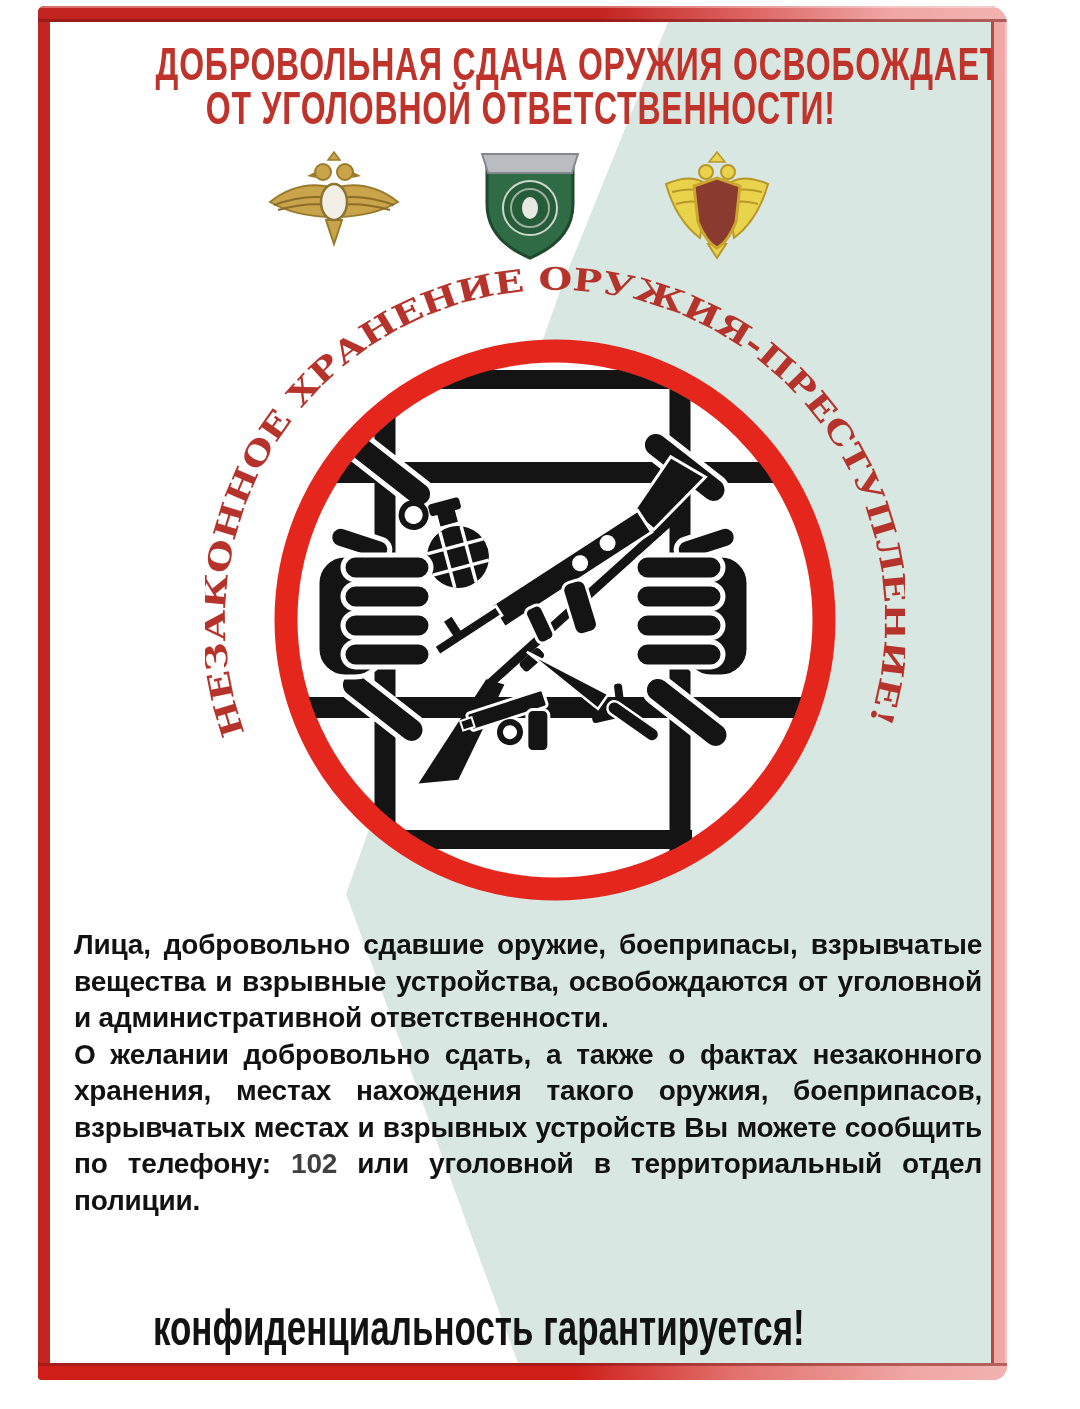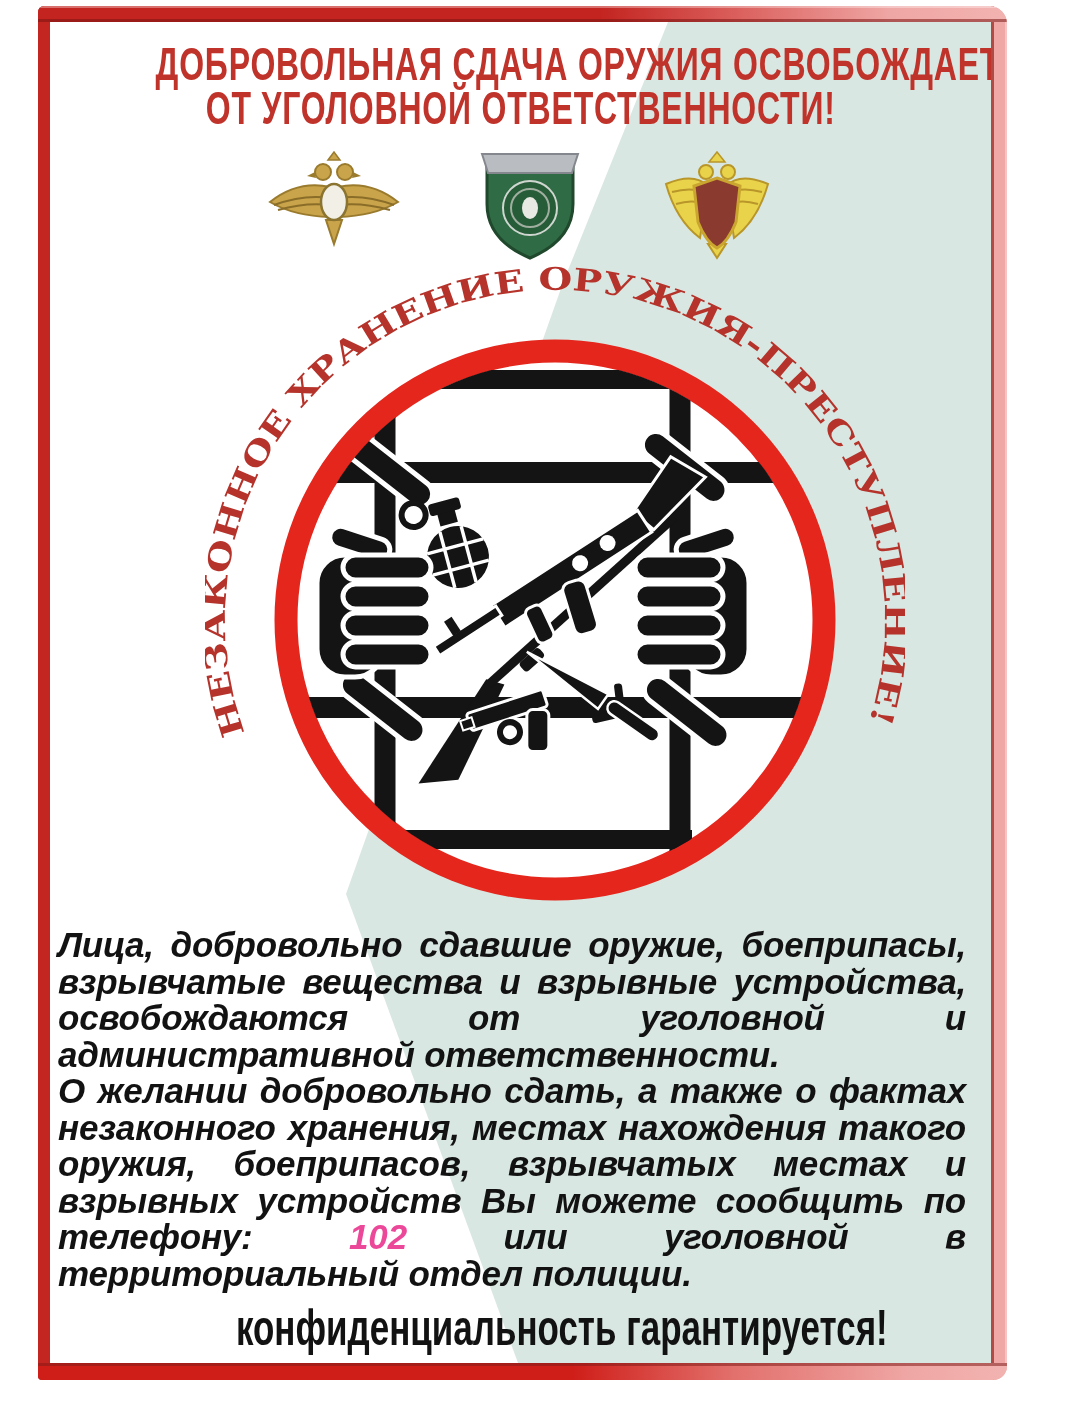--- a/index.html
+++ b/index.html
@@ -41,28 +41,28 @@
     color:#c0332b;font-weight:800;font-size:40px;line-height:44px;letter-spacing:1px;
   }
   .cond{display:inline-block;transform:scale(0.80,1.14);transform-origin:center;white-space:nowrap;}
   .emblems{
     position:absolute;left:0;top:122px;width:100%;display:flex;justify-content:center;
     align-items:center;gap:70px;z-index:2;
   }
   .emblems svg{display:block;}
   .badge{position:absolute;left:155px;top:233px;z-index:2;}
   .bodytext{
-    position:absolute;left:8px;top:905px;width:908px;z-index:2;
-    color:#121212;font-weight:bold;font-size:35px;line-height:36.5px;
-    text-align:justify;text-align-last:left;letter-spacing:-0.2px;font-style:italic;
+    position:absolute;left:24px;top:905px;width:908px;z-index:2;
+    color:#121212;font-weight:bold;font-size:28px;line-height:36.5px;
+    text-align:justify;text-align-last:left;letter-spacing:-0.2px;
   }
   .bodytext p{margin:0;}
-  .phone{color:#ec4899;}
+  .phone{color:#404040;}
   .footer{
-    position:absolute;left:0;top:1278px;width:100%;text-align:right;z-index:2;
+    position:absolute;left:0;top:1278px;width:100%;text-align:left;z-index:2;
     color:#121212;font-weight:800;font-size:46px;
   }
   .footer .cond{transform:scale(0.76,1.10);}
 </style>
 </head>
 <body>
 
 <div class="poster">
   <div class="frame-top"></div>
   <div class="frame-left"></div>

